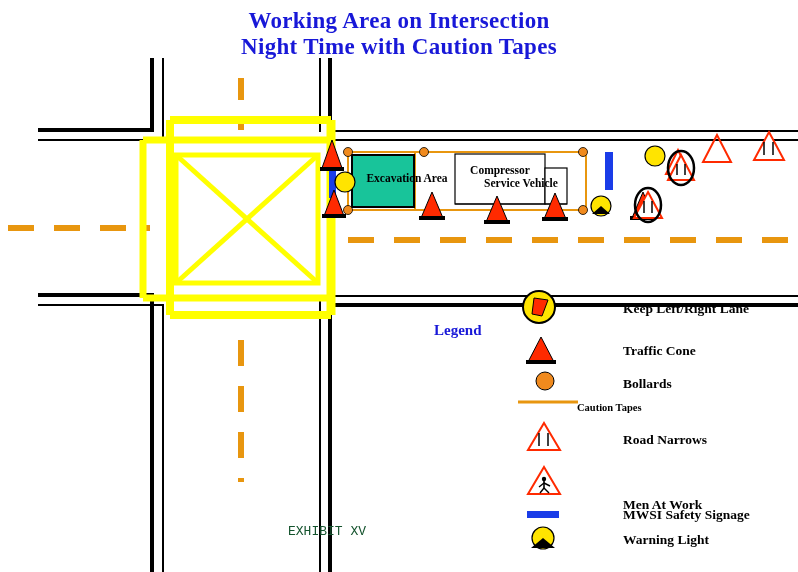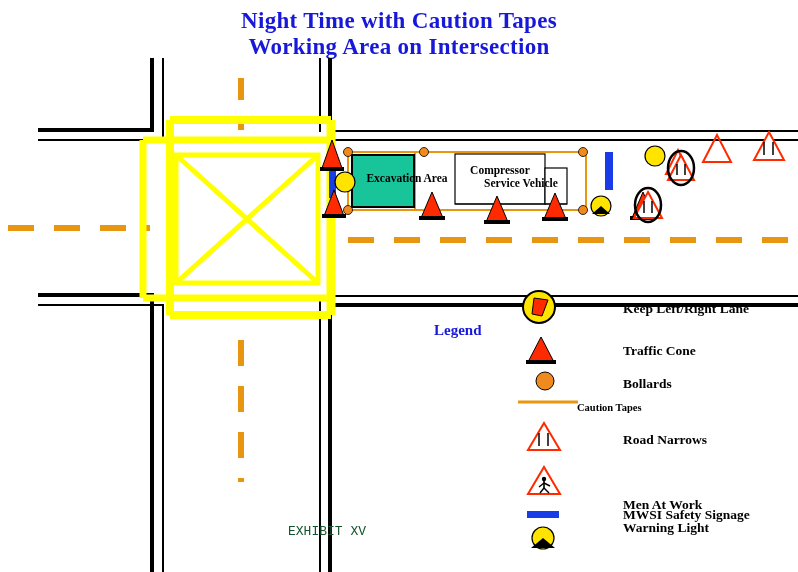--- a/index.html
+++ b/index.html
@@ -65,22 +65,22 @@
     line-height:13px;
   }
   svg{position:absolute;left:0;top:0;}
 </style>
 </head>
 <body>
 
 <div id="stage">
 
   <div class="title">
+    <div>Working Area on Intersection</div>
     <div>Night Time with Caution Tapes</div>
-    <div>Working Area on Intersection</div>
   </div>
 
   <svg width="798" height="572">
 
     <g>
 
       <path d="M 152,58 L 152,130 L 38,130" fill="none" stroke="#000000" stroke-width="4"></path>
       <path d="M 163,58 L 163,140 L 38,140" fill="none" stroke="#000000" stroke-width="2"></path>
 
       <path d="M 330,58 L 330,140" fill="none" stroke="#000000" stroke-width="4"></path>
@@ -233,15 +233,15 @@
 
   <div class="legend-title" style="left:434px;top:322px;">Legend</div>
 
   <div class="lbl" style="left:603px;top:301px;">Keep Left/Right Lane</div>
   <div class="lbl" style="left:603px;top:343px;">Traffic Cone</div>
   <div class="lbl" style="left:603px;top:376px;">Bollards</div>
   <div class="lbl-small" style="left:577px;top:402px;text-align:right;">Caution Tapes</div>
   <div class="lbl" style="left:603px;top:432px;">Road Narrows</div>
   <div class="lbl" style="left:603px;top:497px;">Men At Work</div>
   <div class="lbl" style="left:603px;top:507px;">MWSI Safety Signage</div>
-  <div class="lbl" style="left:603px;top:520px;">Warning Light</div>
+  <div class="lbl" style="left:603px;top:532px;">Warning Light</div>
 
 </div>
 
 </body></html>

